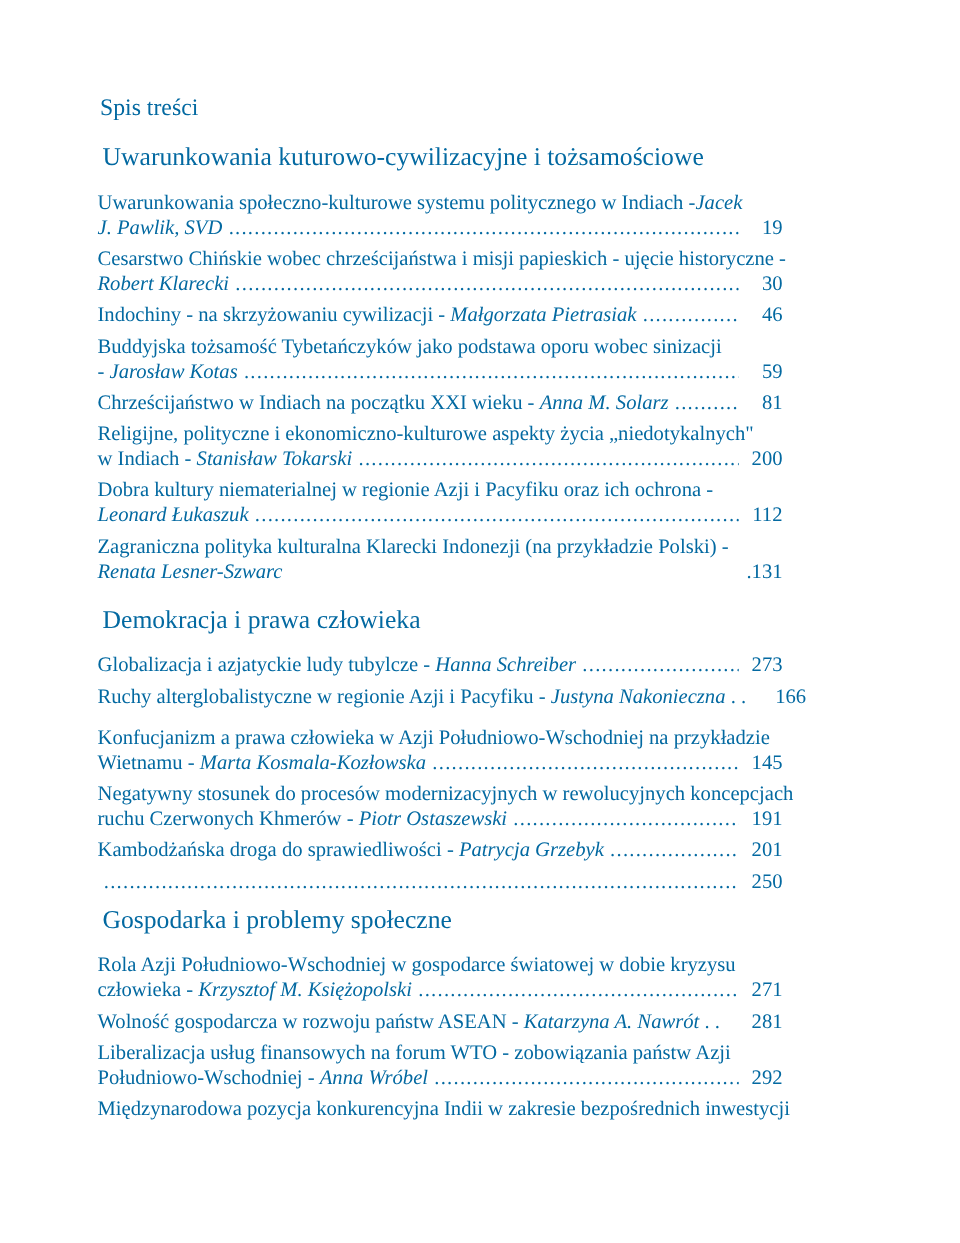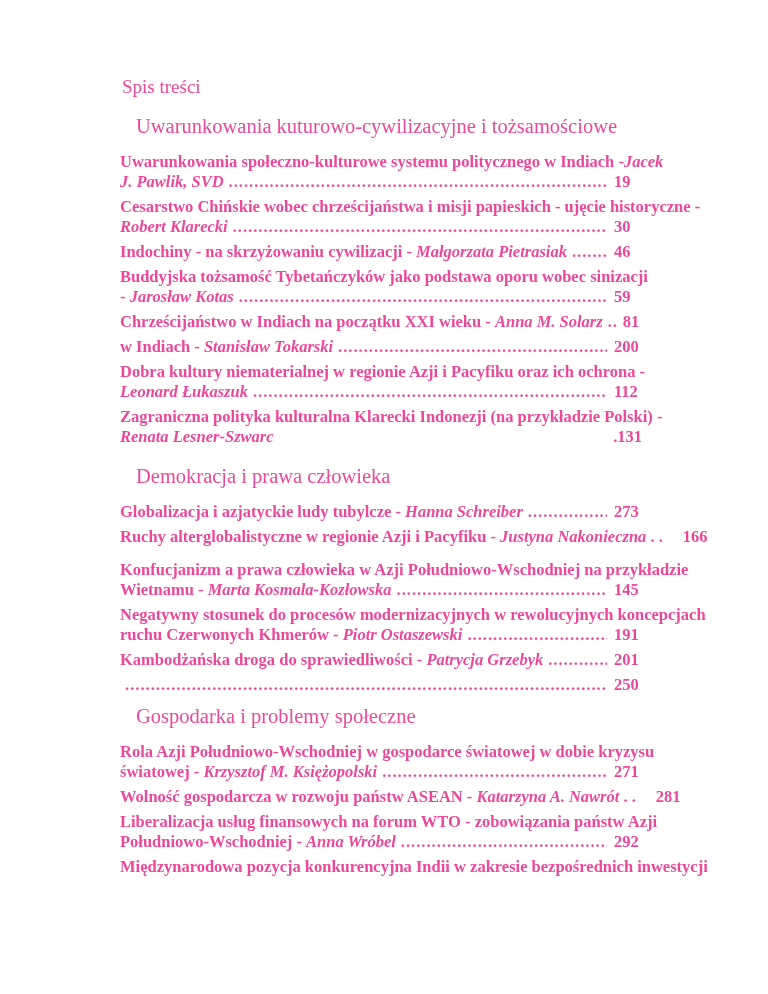--- a/index.html
+++ b/index.html
@@ -2,43 +2,43 @@
 <html lang="pl"><head>
 <meta charset="utf-8">
 <style>
   html, body { margin: 0; padding: 0; background: #ffffff; }
   .page {
     position: relative;
     width: 768px;
     height: 994px;
     background: #ffffff;
     box-sizing: border-box;
-    padding: 74px 126px 0 120px;
+    padding: 74px 126px 0 78px;
     font-family: "Liberation Serif", "DejaVu Serif", serif;
-    color: #ec4899;
+    color: #0369a1;
     overflow: hidden;
   }
   h1.doc-title {
     font-size: 19px;
     font-weight: 400;
     margin: 0 0 14px 2px;
     line-height: 25px;
   }
   h2.section-heading {
     font-size: 20.5px;
     font-weight: 400;
-    margin: 12px 0 12px 16px;
+    margin: 12px 0 12px 4px;
     line-height: 27px;
   }
   #sections section:nth-child(2) h2.section-heading { margin-top: 16px; }
   #sections section:nth-child(3) h2.section-heading { margin-top: 8px; }
   
   #sections section:nth-child(2) div.entry:nth-of-type(3) { margin-top: 13px; }
 
-  .entry { margin: 0 0 5px 0; font-weight: bold; }
+  .entry { margin: 0 16px 5px 0; }
   .line {
     display: flex;
     align-items: baseline;
     line-height: 20px;
     font-size: 16.5px;
     white-space: nowrap;
   }
   .text { white-space: nowrap; }
   .it { font-style: italic; }
   .leader {
@@ -48,21 +48,21 @@
     margin: 0 7px 0 5px;
     white-space: nowrap;
   }
   .leader.dots::after {
     content: "......................................................................................................................................................";
     letter-spacing: 1px;
   }
   .leader.none::after { content: ""; }
   .pagenum {
     min-width: 28px;
-    text-align: left;
+    text-align: right;
     white-space: nowrap;
   }
 </style>
 </head>
 <body>
 
 <div class="page">
   <h1 class="doc-title">Spis treści</h1>
   <div id="sections">
       <section>
@@ -106,20 +106,23 @@
         </div>
         <div class="entry">
           <div class="line">
             <span class="text"><span>Chrześcijaństwo w Indiach na początku XXI wieku - </span><span class="it">Anna M. Solarz</span></span>
             <span class="leader dots"></span>
             <span class="pagenum">81</span>
           </div>
         </div>
         <div class="entry">
           <div class="line">
+            <span class="text"><span>Religijne, polityczne i ekonomiczno-kulturowe aspekty życia „niedotykalnych"</span></span>
+          </div>
+          <div class="line">
             <span class="text"><span>w Indiach - </span><span class="it">Stanisław Tokarski</span></span>
             <span class="leader dots"></span>
             <span class="pagenum">200</span>
           </div>
         </div>
         <div class="entry">
           <div class="line">
             <span class="text"><span>Dobra kultury niematerialnej w regionie Azji i Pacyfiku oraz ich ochrona -</span></span>
           </div>
           <div class="line">
@@ -189,21 +192,21 @@
           </div>
         </div>
       </section>
       <section>
         <h2 class="section-heading">Gospodarka i problemy społeczne</h2>
         <div class="entry">
           <div class="line">
             <span class="text"><span>Rola Azji Południowo-Wschodniej w gospodarce światowej w dobie kryzysu</span></span>
           </div>
           <div class="line">
-            <span class="text"><span>światowej - </span><span class="it">Krzysztof M. Księżopolski</span></span>
+            <span class="text"><span>człowieka - </span><span class="it">Krzysztof M. Księżopolski</span></span>
             <span class="leader dots"></span>
             <span class="pagenum">271</span>
           </div>
         </div>
         <div class="entry">
           <div class="line">
             <span class="text"><span>Wolność gospodarcza w rozwoju państw ASEAN - </span><span class="it">Katarzyna A. Nawrót</span><span> . .</span></span>
             <span class="leader none"></span>
             <span class="pagenum">281</span>
           </div>

